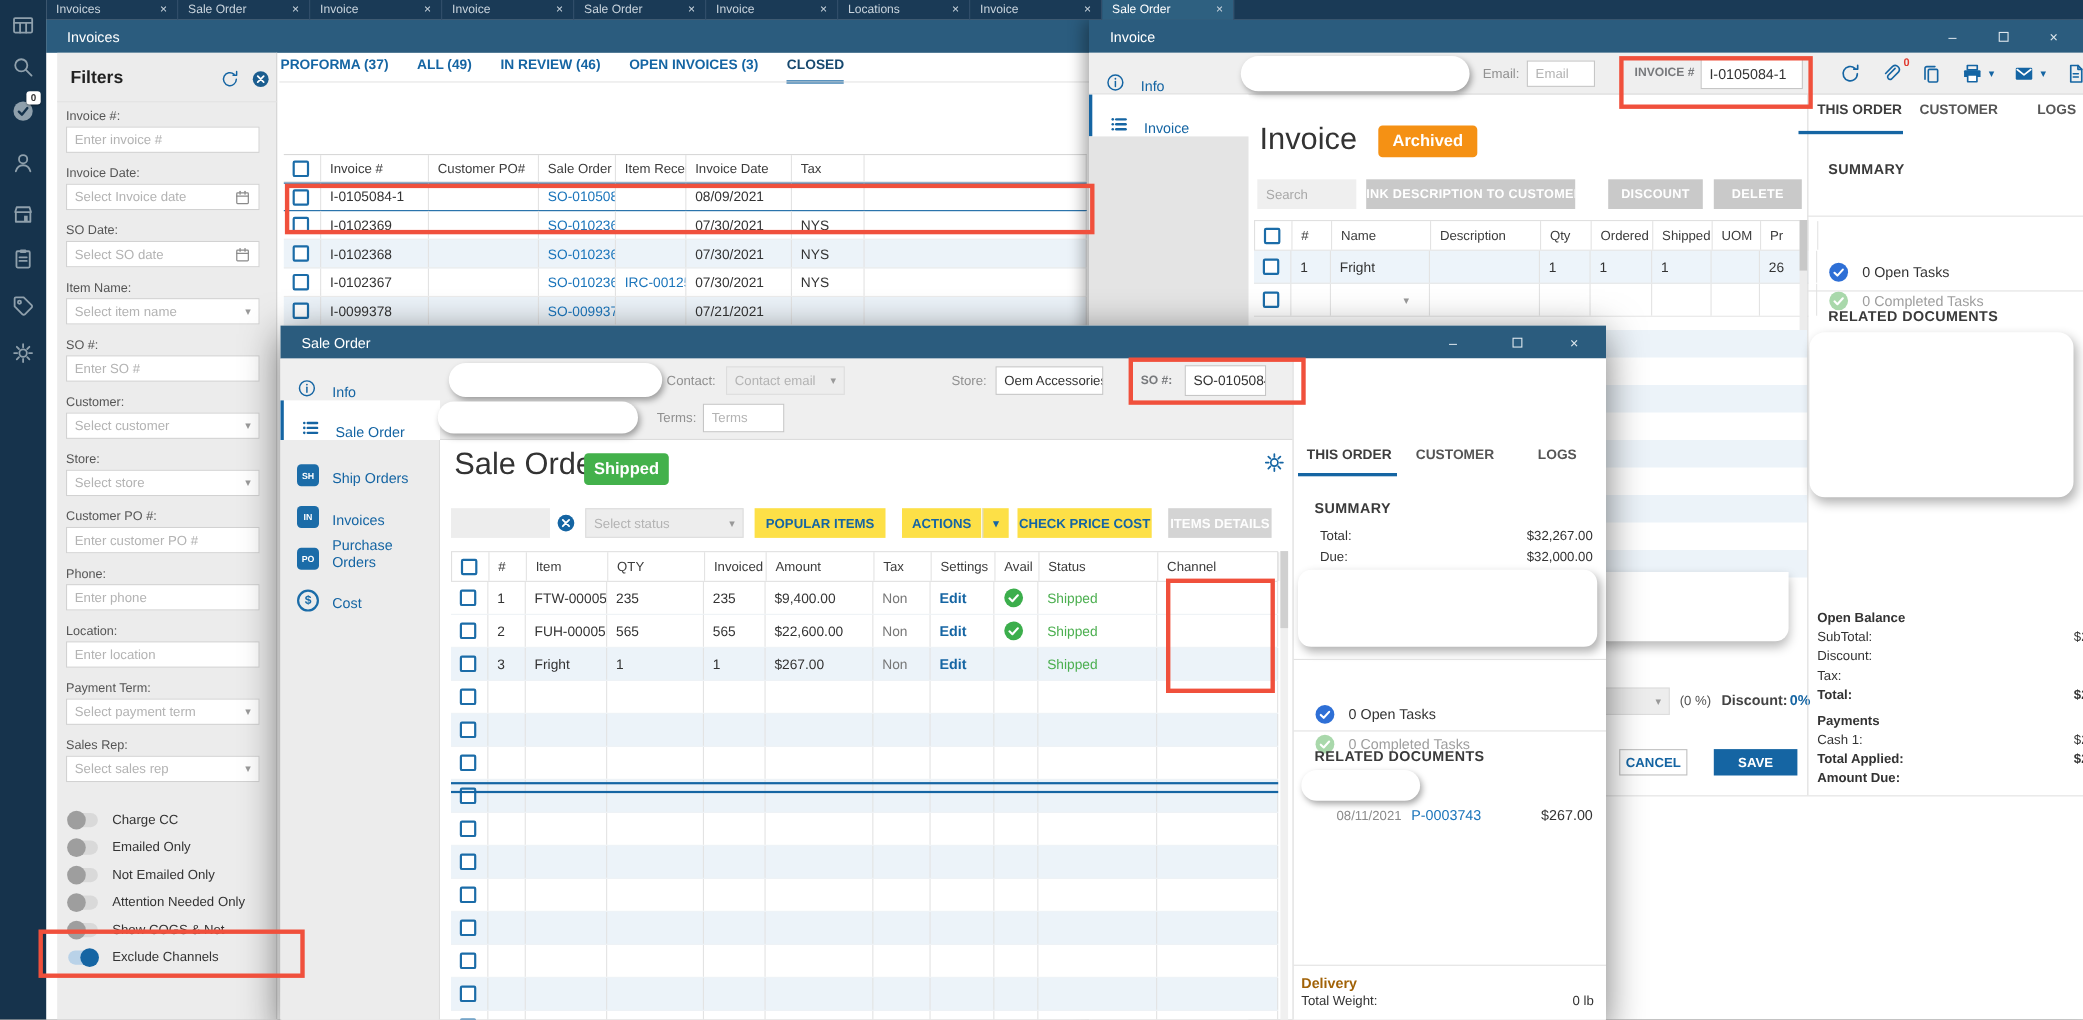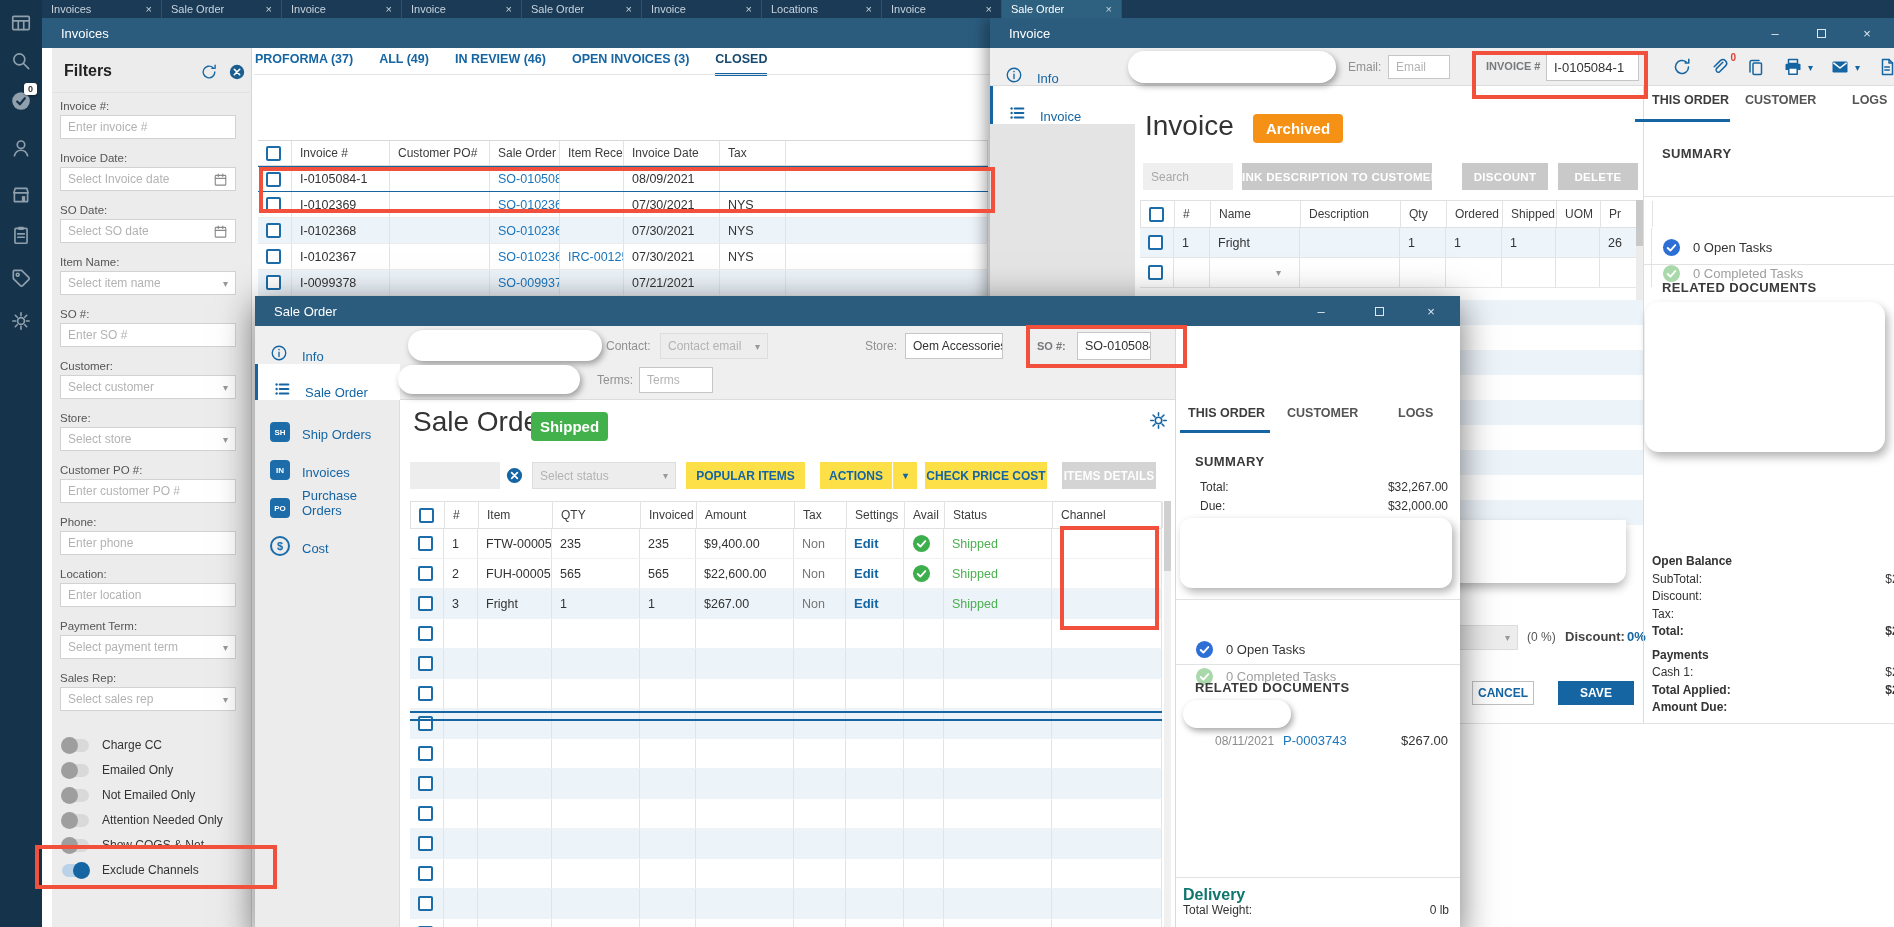--- a/index.html
+++ b/index.html
@@ -1018,21 +1018,21 @@
           </svg></span>
       <span>0 Completed Tasks</span>
       </div>
     <div class="sep" style="left:921px;top:368px;width:284px;"></div>
     <div class="abs sechead" style="left:940px;top:384px;">RELATED DOCUMENTS</div>
     <div class="pill" style="left:928px;top:404px;width:108px;height:28px;border-radius:14px;"></div>
     <div class="abs" style="left:960px;top:438px;font-size:12px;color:#8b8b8b;">08/11/2021</div>
     <div class="abs" style="left:1028px;top:437px;font-size:13px;color:var(--link);">P-0003743</div>
     <div class="abs" style="left:1128px;top:437px;width:65px;text-align:right;font-size:13px;color:#333;">$267.00</div>
     <div class="sep" style="left:921px;top:581px;width:284px;"></div>
-    <div class="abs" style="left:928px;top:590px;font-size:16px;font-weight:bold;color:#0f766e;">Delivery</div>
+    <div class="abs" style="left:928px;top:590px;font-size:13px;font-weight:bold;color:#a16207;">Delivery</div>
     <div class="abs trowline" style="left:928px;top:607px;width:266px;">
       <span>Total Weight:</span>
         <span>0 lb</span>
       </div>
   </div>
 
   <div class="annotation" style="left:259px;top:167px;width:736px;height:46px;"></div>
   <div class="annotation" style="left:1472px;top:51px;width:176px;height:48px;"></div>
   <div class="annotation" style="left:1026px;top:325px;width:161px;height:43px;"></div>
   <div class="annotation" style="left:1060px;top:526px;width:99px;height:104px;"></div>

